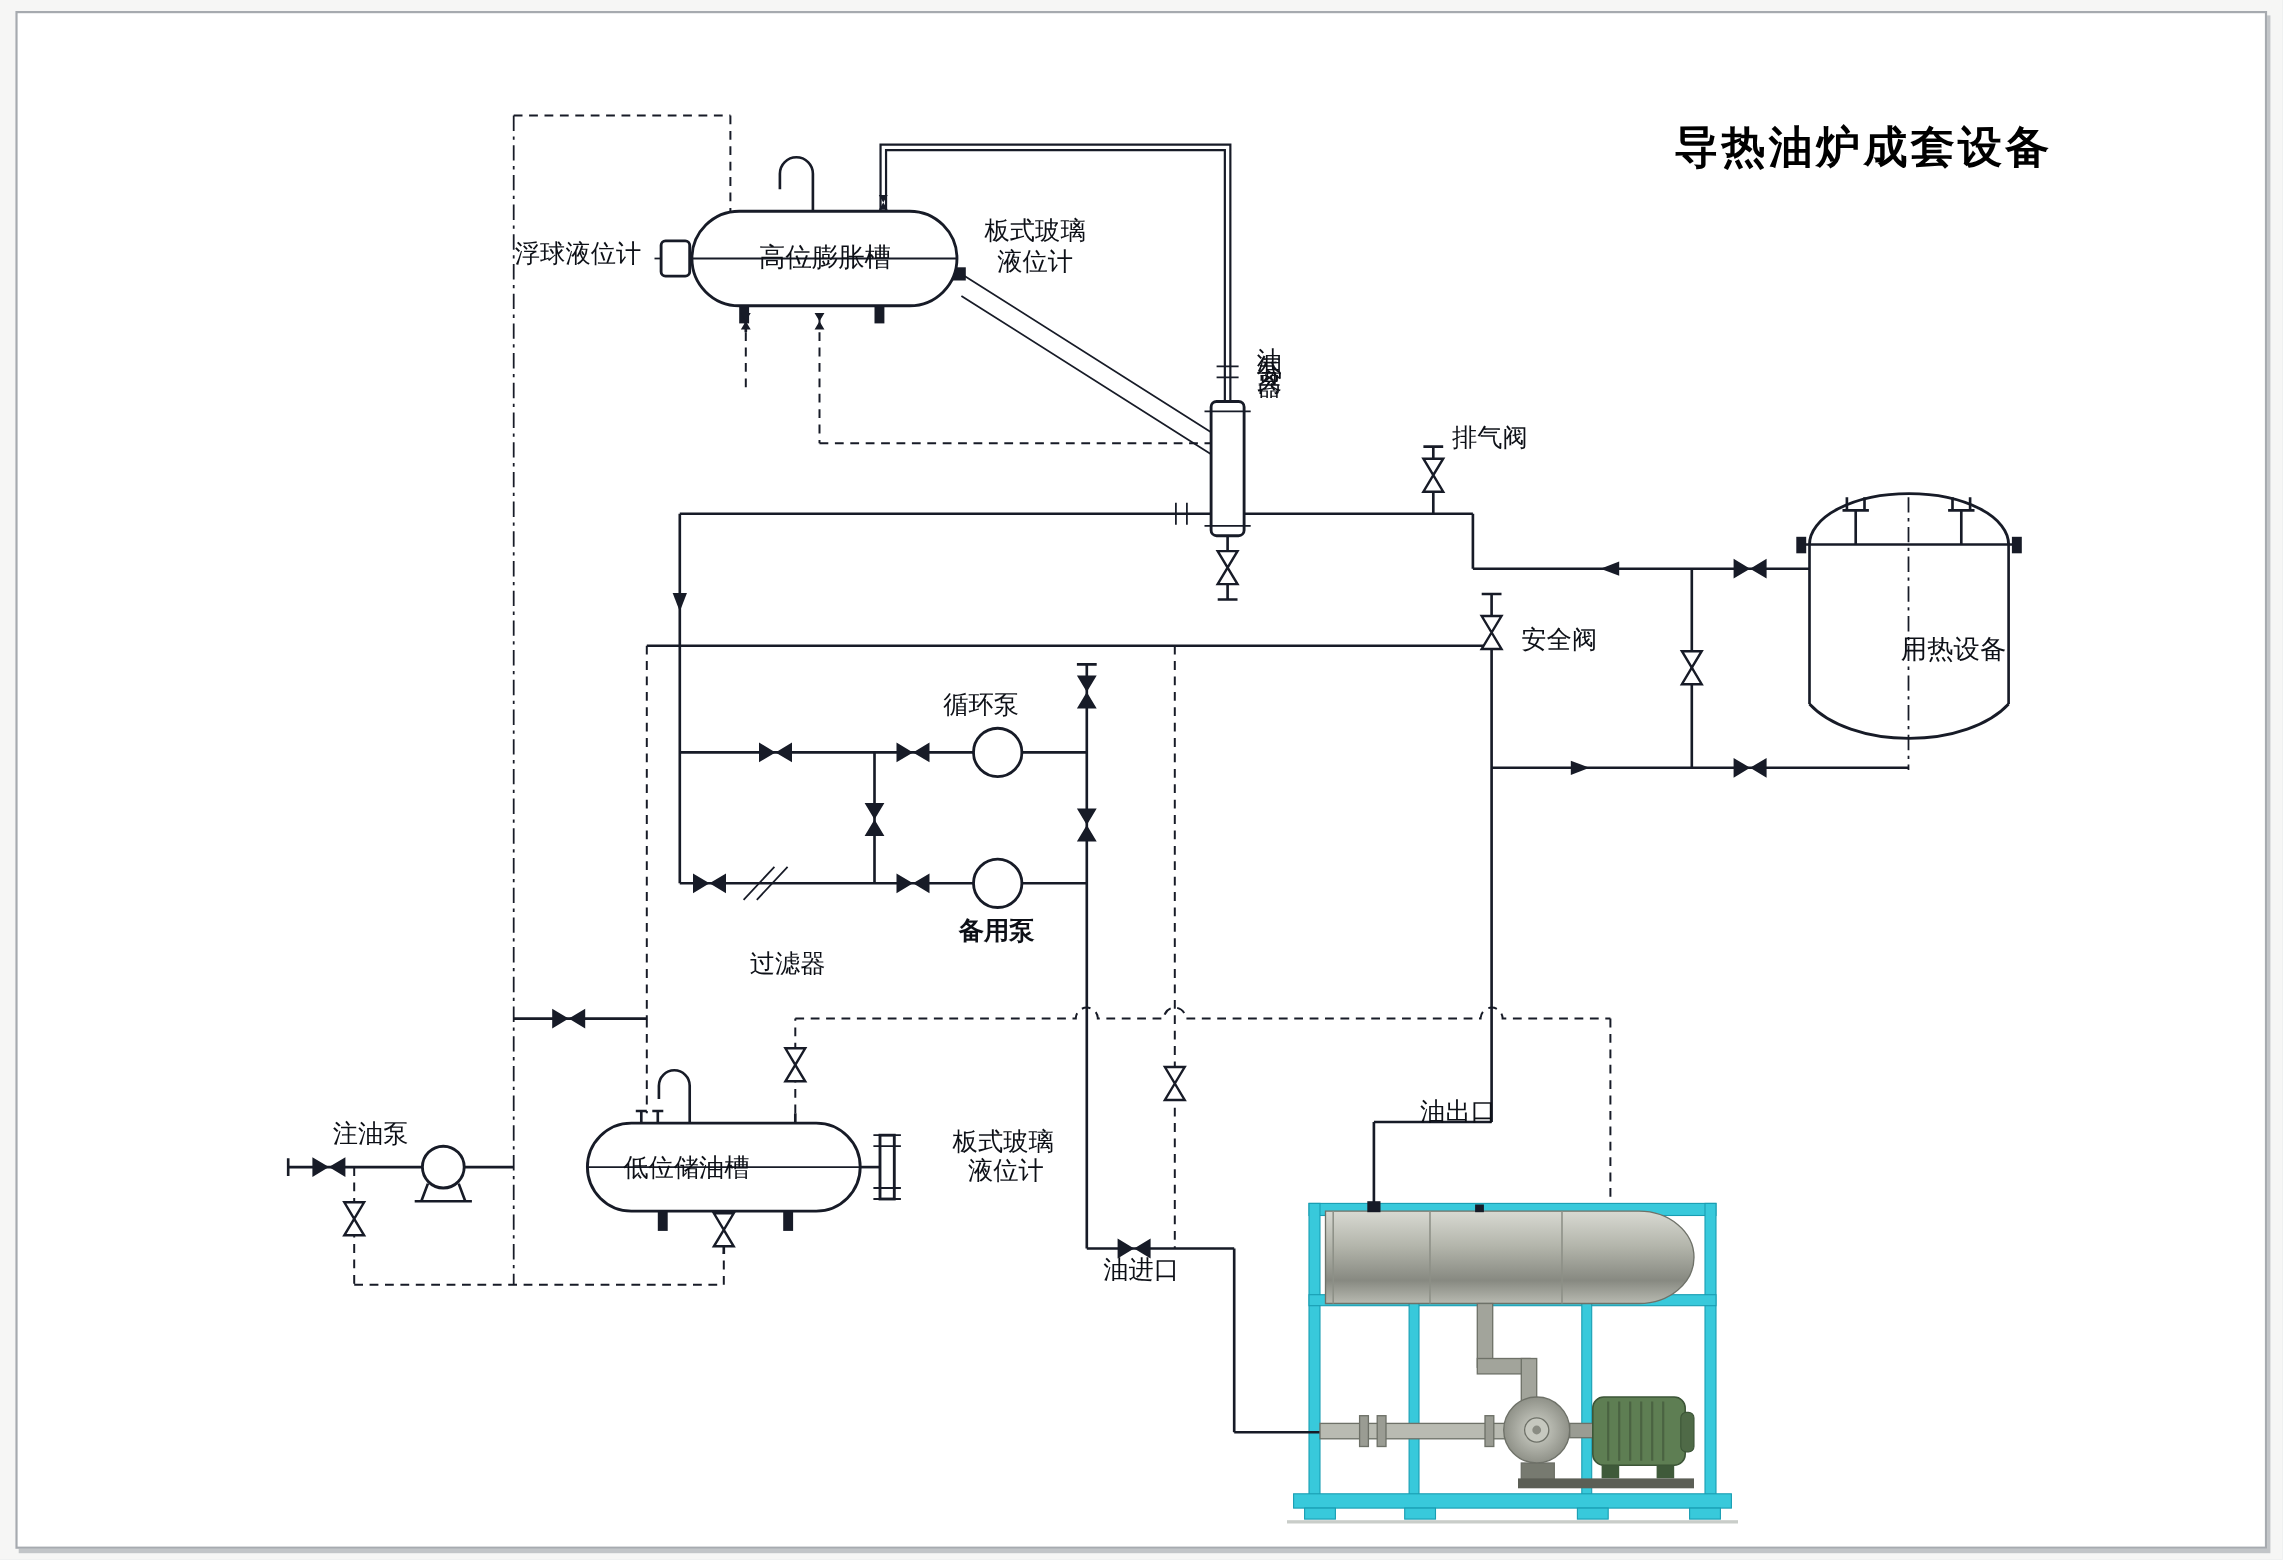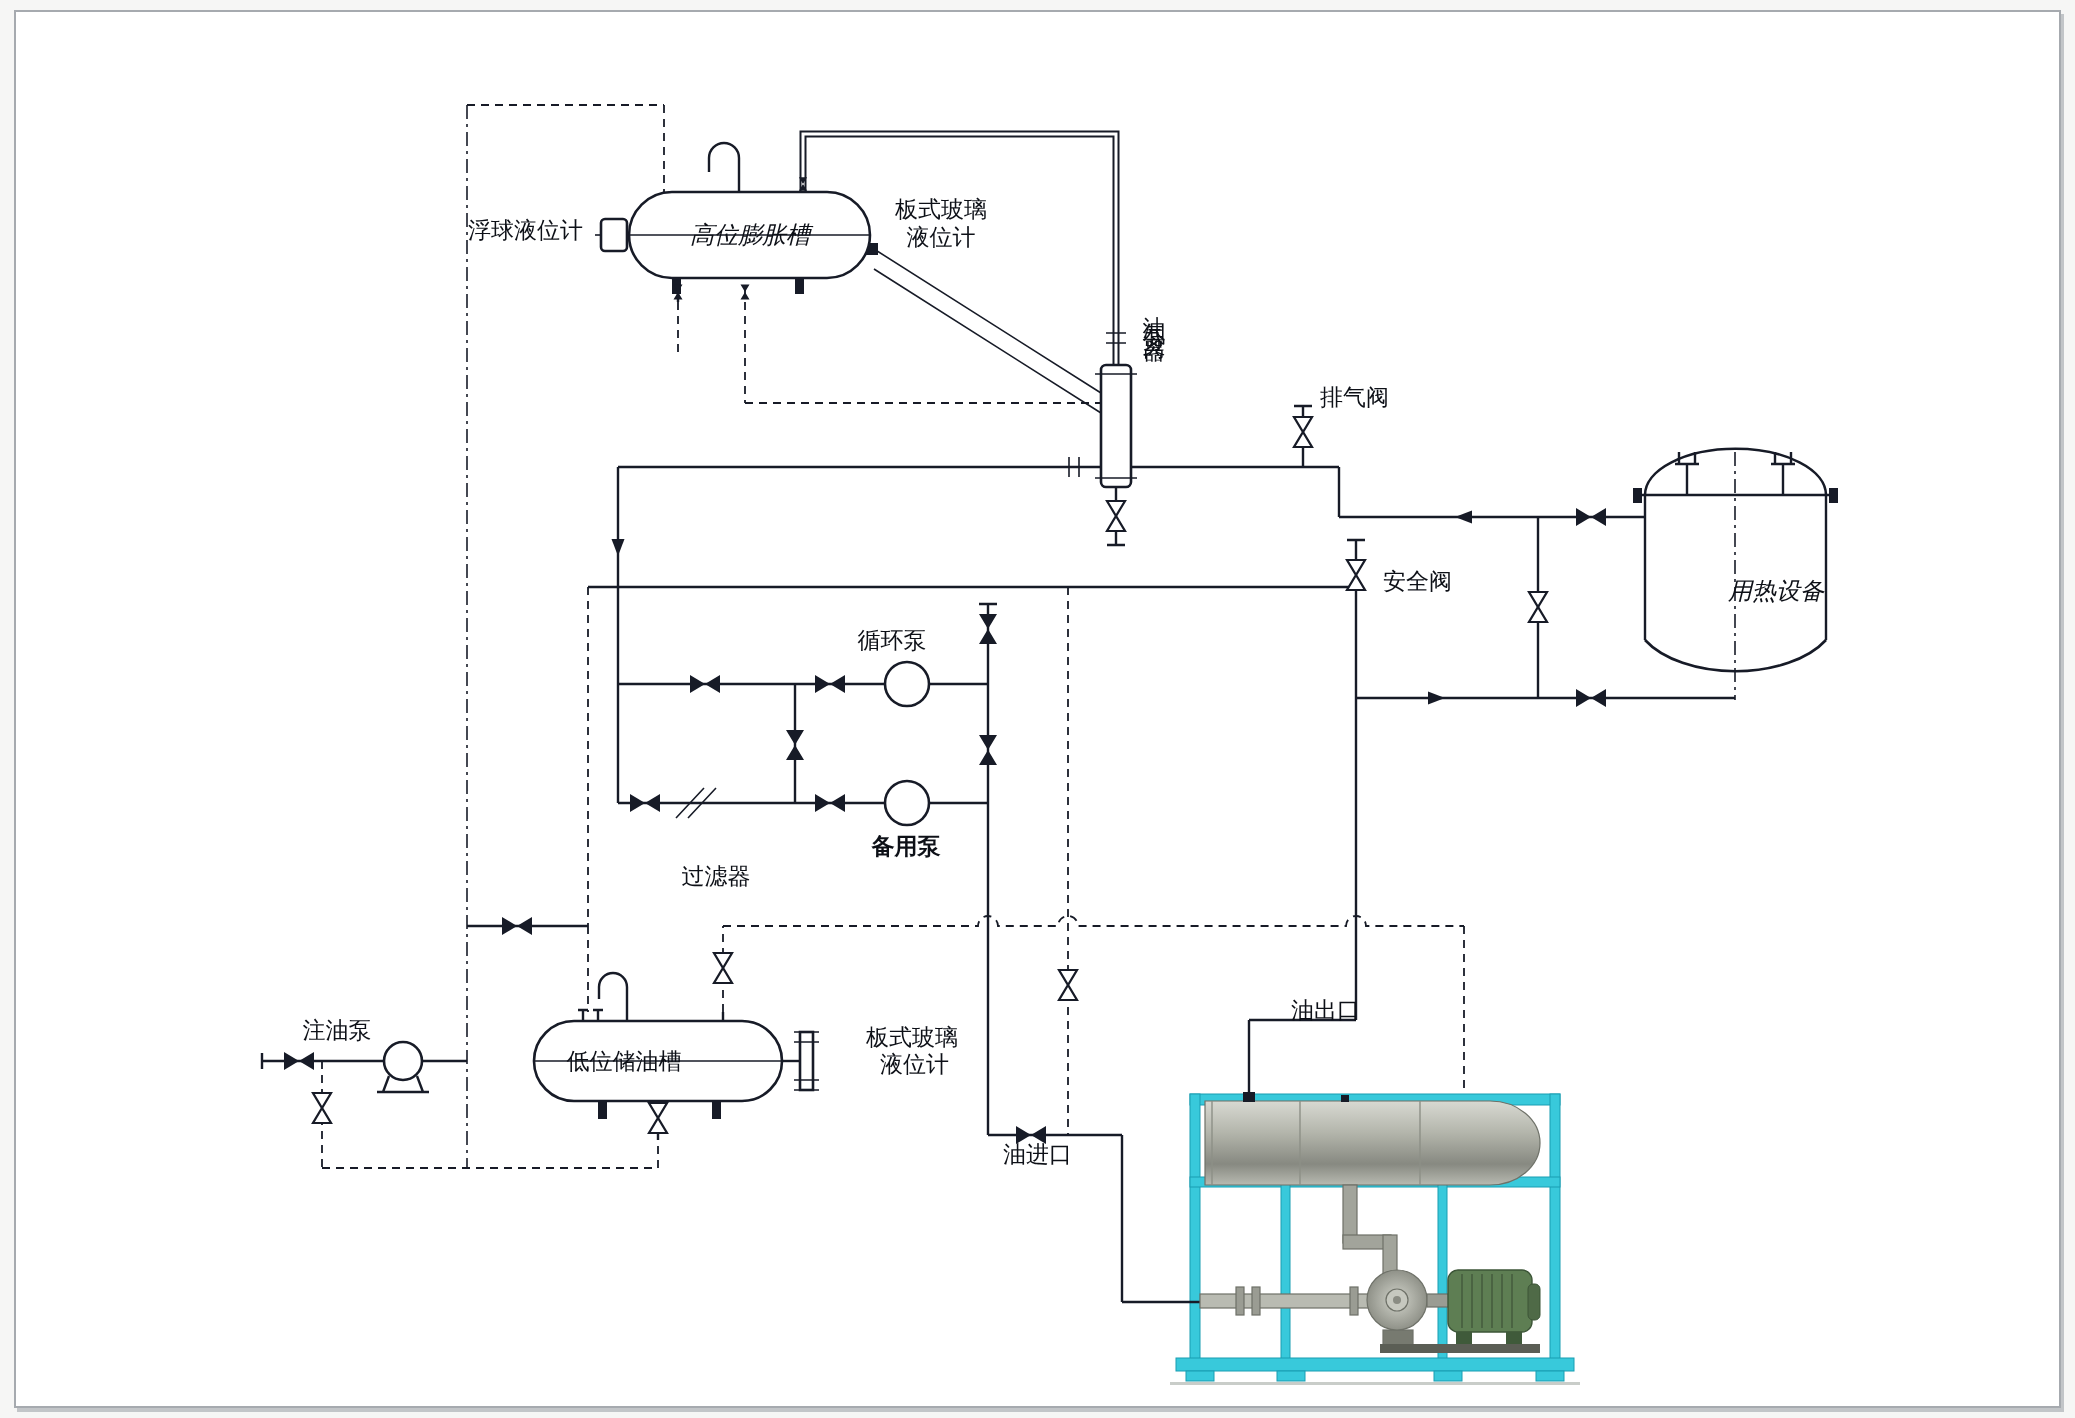--- a/index.html
+++ b/index.html
@@ -18,21 +18,21 @@
   .vessel { fill:#ffffff; stroke:var(--line); stroke-width:2.6; }
   .vs { fill:var(--line); stroke:none; }
   .vo { fill:#ffffff; stroke:var(--line); stroke-width:2.2; }
   .fit { fill:var(--line); }
   .cyan { fill:var(--skid-frame); stroke:#189db2; stroke-width:1; }
   .metal { stroke:#6e7168; stroke-width:1.2; }
 
   .lbl { position:absolute; color:#0d1017; font-size:23px; line-height:1.15; white-space:nowrap; }
   .lbl.c { text-align:center; }
   .lbl.r { }
-  .lbl.big { font-size:24px;font-style:italic; }
+  .lbl.big { font-size:24px; }
   .title { position:absolute; font-size:40px; font-weight:bold; letter-spacing:3px; color:#000; }
   .vert { writing-mode:vertical-rl; text-orientation:upright; letter-spacing:6px; height:170px; }
 </style>
 </head>
 <body>
 
 <div class="page">
   <div class="frame"></div>
 
   <svg class="diagram" viewBox="0 0 2075 1418">
@@ -220,20 +220,21 @@
       <use href="#vh" class="vo" transform="translate(1356,575) rotate(90)"></use>
       <use href="#vh" class="vo" transform="translate(1116,516) rotate(90)"></use>
       <use href="#vh" class="vo" transform="translate(1538,607) rotate(90)"></use>
       <use href="#vh" class="vo" transform="translate(723,968) rotate(90)"></use>
       <use href="#vh" class="vo" transform="translate(1068,985) rotate(90)"></use>
       <use href="#vh" class="vo" transform="translate(322,1108) rotate(90)"></use>
       <use href="#vh" class="vo" transform="translate(658,1118) rotate(90)"></use>
     </g>
   </svg>
 
+  <div class="title" style="left:1522px; top:106px; width:390px;">导热油炉成套设备</div>
 
   <div class="lbl r" style="left:468px; top:217px; width:140px;">浮球液位计</div>
   <div class="lbl c big" style="left:669px; top:221px; width:162px;">高位膨胀槽</div>
   <div class="lbl c" style="left:878px; top:196px; width:126px;">板式玻璃</div>
   <div class="lbl c" style="left:878px; top:224px; width:126px;">液位计</div>
   <div class="lbl vert" style="left:1141px; top:298px;">油气分离器</div>
   <div class="lbl" style="left:1320px; top:384px;">排气阀</div>
   <div class="lbl c big" style="left:1694px; top:577px; width:164px;">用热设备</div>
   <div class="lbl" style="left:1383px; top:568px;text-align:right;">安全阀</div>
   <div class="lbl c" style="left:826px; top:627px; width:132px;">循环泵</div>

